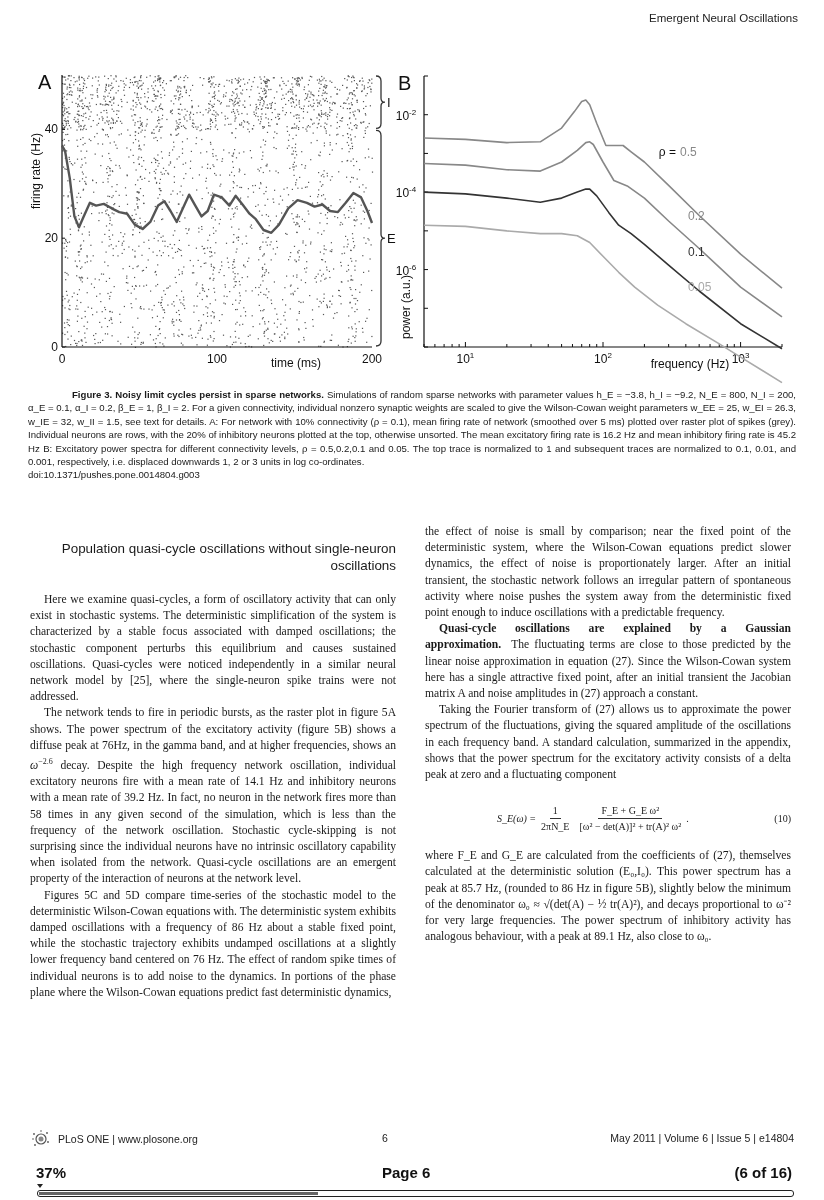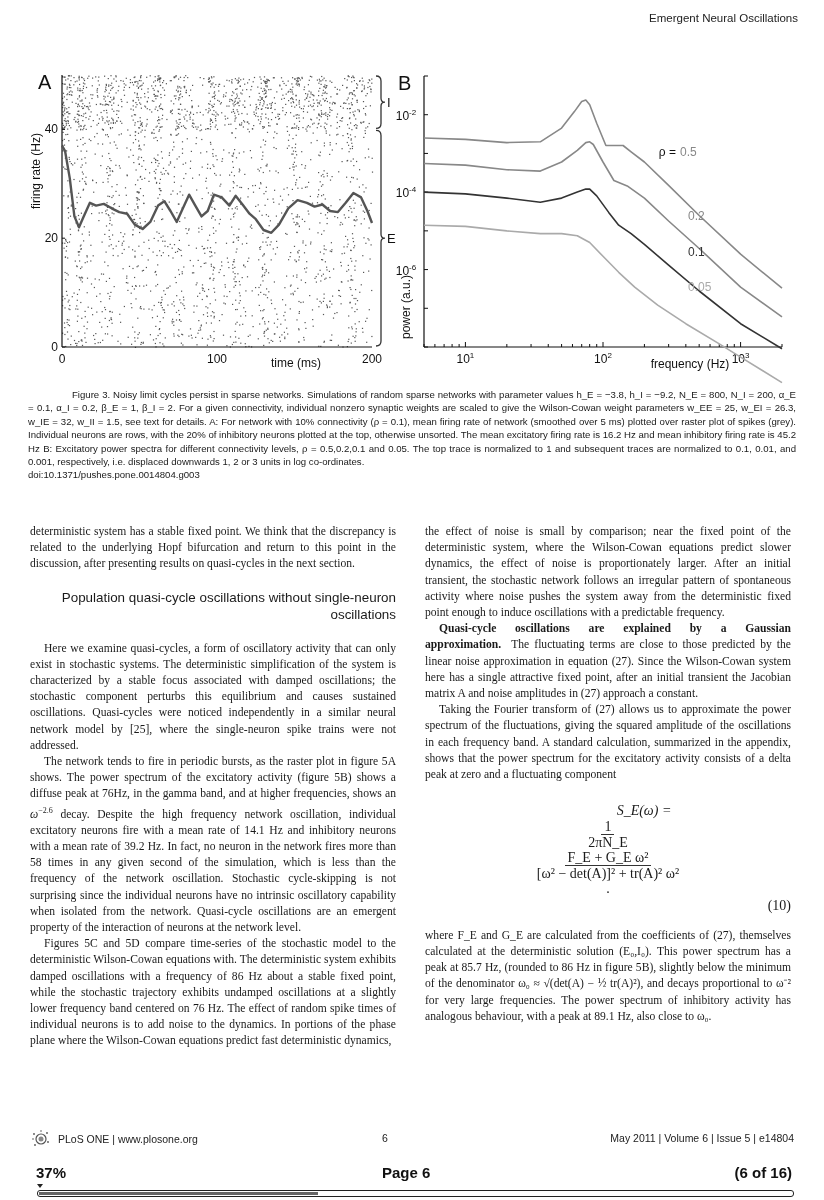--- a/index.html
+++ b/index.html
@@ -3,32 +3,32 @@
 <meta charset="utf-8">
 <style>
   html, body { margin:0; padding:0; background:#fff; }
   body { width:824px; height:1200px; position:relative; overflow:hidden;
          font-family:"Liberation Serif", serif; color:#1a1a1a; }
   .running-head { position:absolute; right:26px; top:12px; font-family:"Liberation Sans", sans-serif;
                   font-size:11.5px; color:#222; }
   #fig { position:absolute; left:0; top:60px; }
   .caption { position:absolute; left:28px; top:388px; width:768px; font-family:"Liberation Sans", sans-serif;
              font-size:9.6px; line-height:13.4px; text-align:justify; color:#1a1a1a; }
-  .caption b { font-weight:normal;padding-left:44px; }
+  .caption b { font-weight:bold;padding-left:44px; }
   .col { position:absolute; top:524px; width:366px; font-size:11.6px; line-height:16.2px;
          text-align:justify; }
   .col.left { left:30px; }
   .col.right { left:425px; }
   .col p { margin:0; }
   .col p.ind { text-indent:14px; }
   .section-head { font-family:"Liberation Sans", sans-serif; font-size:13.4px; line-height:17px;
                   margin:16px 0 18px 0; font-weight:normal; text-align:right; }
   .run-in { font-weight:bold; }
   .eq { display:flex; align-items:center; justify-content:flex-end; margin:20px 0 14px 0;
-        font-size:14px;flex-direction:column; }
+        font-size:10px; }
   .eq .lhs { margin-left:72px; font-style:italic; }
   .frac { display:inline-flex; flex-direction:column; align-items:center; margin:0 2px; vertical-align:middle; }
   .frac .num { border-bottom:1px solid #333; padding:0 3px; line-height:15px; }
   .frac .den { padding:0 3px; line-height:15px; }
   .eq .num-label { margin-left:auto; }
   .ital { }
   .footer { position:absolute; top:1128px; left:32px; width:762px; height:20px;
             font-family:"Liberation Sans", sans-serif; font-size:10.5px; color:#222; }
   .footer .l { position:absolute; left:0; top:2px; display:flex; align-items:center; gap:8px; }
   .footer .c { position:absolute; left:350px; top:4px; }
@@ -2731,21 +2731,20 @@
     </g>
 </svg>
 
 <div class="caption">
   <b>Figure 3. Noisy limit cycles persist in sparse networks.</b>
   <span>Simulations of random sparse networks with parameter values h_E = −3.8, h_I = −9.2, N_E = 800, N_I = 200, α_E = 0.1, α_I = 0.2, β_E = 1, β_I = 2. For a given connectivity, individual nonzero synaptic weights are scaled to give the Wilson-Cowan weight parameters w_EE = 25, w_EI = 26.3, w_IE = 32, w_II = 1.5, see text for details. A: For network with 10% connectivity (ρ = 0.1), mean firing rate of network (smoothed over 5 ms) plotted over raster plot of spikes (grey). Individual neurons are rows, with the 20% of inhibitory neurons plotted at the top, otherwise unsorted. The mean excitatory firing rate is 16.2 Hz and mean inhibitory firing rate is 45.2 Hz B: Excitatory power spectra for different connectivity levels, ρ = 0.5,0.2,0.1 and 0.05. The top trace is normalized to 1 and subsequent traces are normalized to 0.1, 0.01, and 0.001, respectively, i.e. displaced downwards 1, 2 or 3 units in log co-ordinates.</span><br>
   <span>doi:10.1371/pushes.pone.0014804.g003</span>
 </div>
 
 <div class="col left">
-  <p>deterministic system has a stable fixed point. We think that the discrepancy is related to the underlying Hopf bifurcation and return to this point in the discussion, after presenting results on quasi-cycles in the next section.</p>
   <h3 class="section-head">Population quasi-cycle oscillations without single-neuron oscillations</h3>
   <p class="ind">Here we examine quasi-cycles, a form of oscillatory activity that can only exist in stochastic systems. The deterministic simplification of the system is characterized by a stable focus associated with damped oscillations; the stochastic component perturbs this equilibrium and causes sustained oscillations. Quasi-cycles were noticed independently in a similar neural network model by [25], where the single-neuron spike trains were not addressed.</p>
   <p class="ind"><span>The network tends to fire in periodic bursts, as the raster plot in figure 5A shows. The power spectrum of the excitatory activity (figure 5B) shows a diffuse peak at 76Hz, in the gamma band, and at higher frequencies, shows an </span><i>ω</i><sup style="font-size:8px">−2.6</sup><span> decay. Despite the high frequency network oscillation, individual excitatory neurons fire with a mean rate of 14.1 Hz and inhibitory neurons with a mean rate of 39.2 Hz. In fact, no neuron in the network fires more than 58 times in any given second of the simulation, which is less than the frequency of the network oscillation. Stochastic cycle-skipping is not surprising since the individual neurons have no intrinsic oscillatory capability when isolated from the network. Quasi-cycle oscillations are an emergent property of the interaction of neurons at the network level.</span></p>
   <p class="ind">Figures 5C and 5D compare time-series of the stochastic model to the deterministic Wilson-Cowan equations with. The deterministic system exhibits damped oscillations with a frequency of 86 Hz about a stable fixed point, while the stochastic trajectory exhibits undamped oscillations at a slightly lower frequency band centered on 76 Hz. The effect of random spike times of individual neurons is to add noise to the dynamics. In portions of the phase plane where the Wilson-Cowan equations predict fast deterministic dynamics,</p>
 </div>
 
 <div class="col right">
   <p>the effect of noise is small by comparison; near the fixed point of the deterministic system, where the Wilson-Cowan equations predict slower dynamics, the effect of noise is proportionately larger. After an initial transient, the stochastic network follows an irregular pattern of spontaneous activity where noise pushes the system away from the deterministic fixed point enough to induce oscillations with a predictable frequency.</p>
   <p class="ind"><span class="run-in">Quasi-cycle oscillations are explained by a Gaussian approximation.</span>&nbsp;&nbsp;<span>The fluctuating terms are close to those predicted by the linear noise approximation in equation (27). Since the Wilson-Cowan system here has a single attractive fixed point, after an initial transient the Jacobian matrix A and noise amplitudes in (27) approach a constant.</span></p>
   <p class="ind">Taking the Fourier transform of (27) allows us to approximate the power spectrum of the fluctuations, giving the squared amplitude of the oscillations in each frequency band. A standard calculation, summarized in the appendix, shows that the power spectrum for the excitatory activity consists of a delta peak at zero and a fluctuating component</p>

